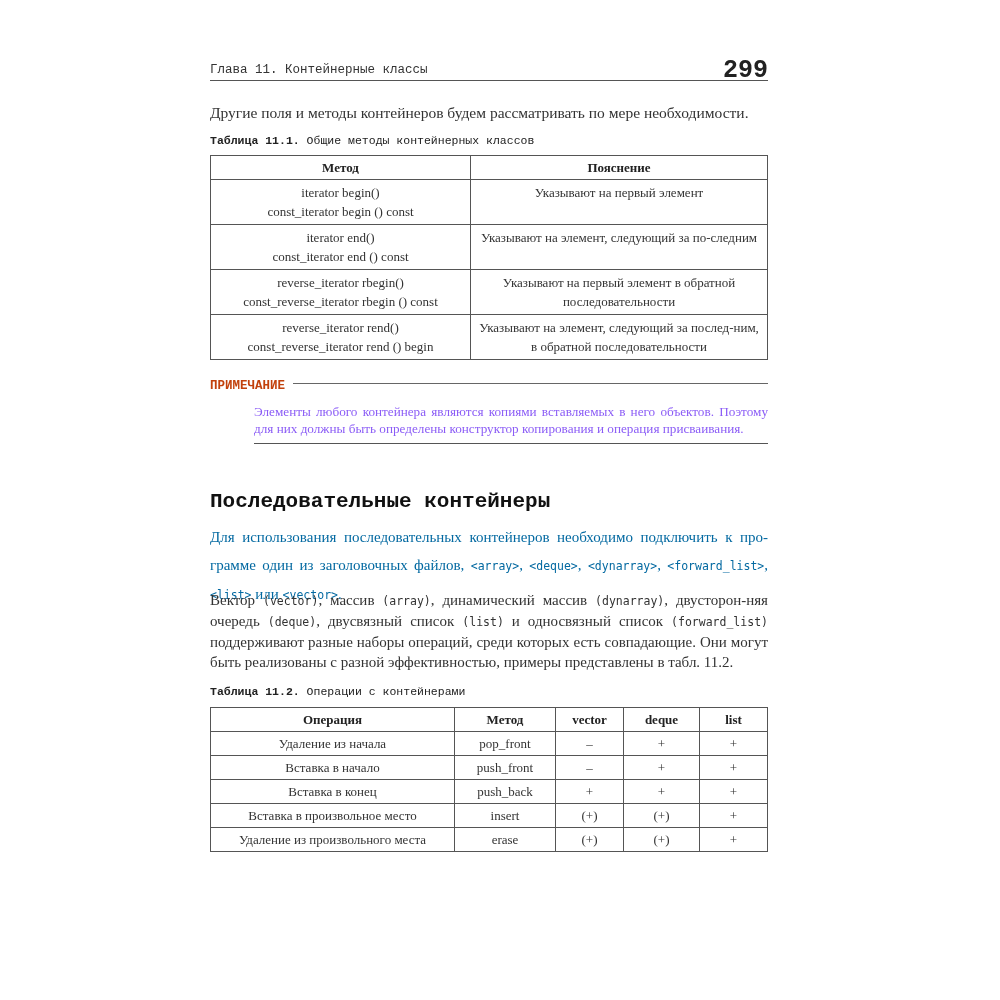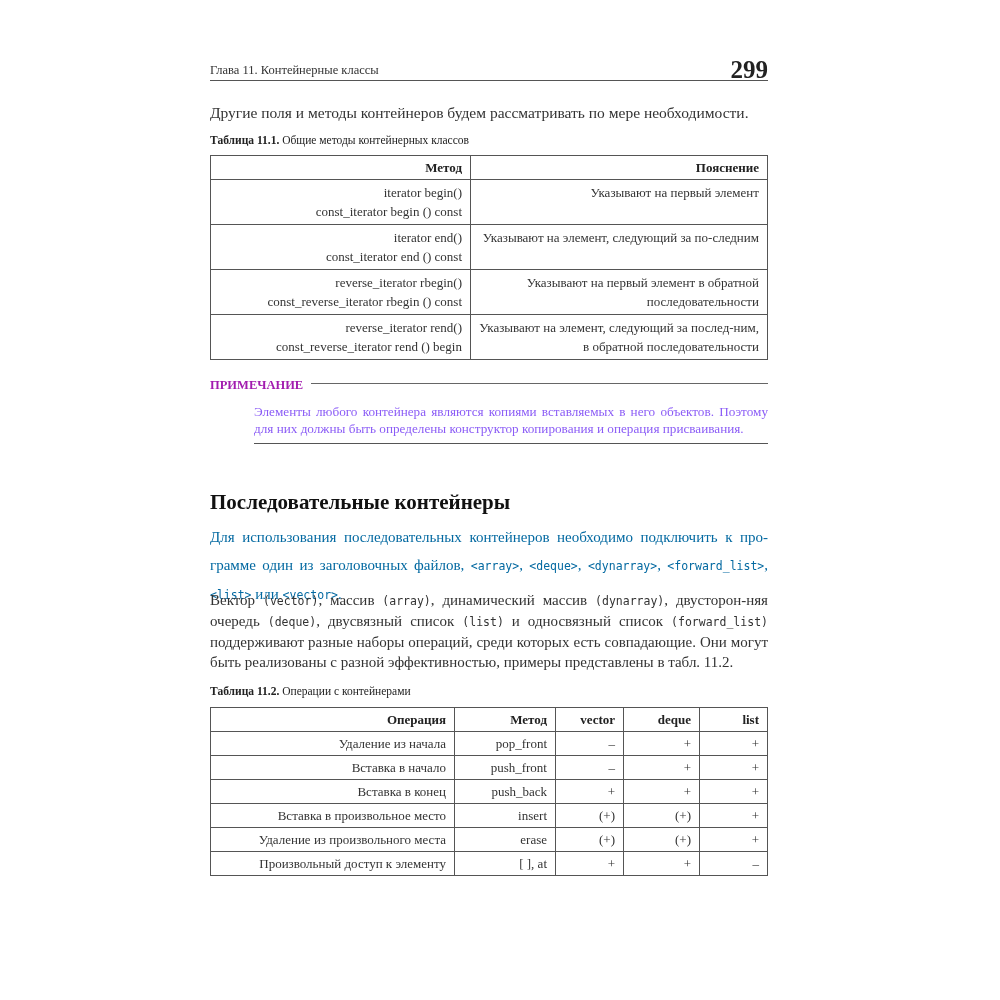--- a/index.html
+++ b/index.html
@@ -1,41 +1,41 @@
 <!DOCTYPE html>
 <html><head>
 <meta charset="utf-8">
 <style>
   html, body { margin:0; padding:0; background:#ffffff; }
   body { width:1000px; height:1000px; position:relative; overflow:hidden; color:#2a2a2a; }
   .page { position:absolute; left:210px; top:0; width:558px; }
-  .sans { font-family:Liberation Serif, serif; }
+  .sans { font-family:Liberation Mono, monospace; }
   .serif { font-family:"Liberation Serif", serif; }
   .mono { font-family:"DejaVu Sans Mono", monospace; font-size:11.5px; }
 
   .header { position:absolute; top:58px; left:0; width:558px; height:22px; border-bottom:1.5px solid #555; }
   .header .chapter { position:absolute; left:0; top:5px; font-size:12.5px; color:#333; }
   .header .pnum { position:absolute; right:0; top:-2px; font-size:25px; font-weight:bold; color:#222;text-align:right; }
 
   .p1 { position:absolute; top:104px; left:0; width:558px; font-size:15.5px; color:#333; }
   .caption { font-size:11.5px; color:#222; }
   .caption b { font-weight:bold; }
   .cap1 { position:absolute; top:134px; left:0; }
 
   table { border-collapse:collapse; width:558px; }
-  td, th { border:1px solid #555; text-align:right; vertical-align:top; padding:3px 8px 3px 8px; font-weight:normal; }
+  td, th { border:1px solid #555; text-align:center; vertical-align:top; padding:3px 8px 3px 8px; font-weight:normal; }
   th { font-weight:bold; color:#222; }
 
   .t1 { position:absolute; top:155px; left:0; font-size:13px; color:#333; }
   .t1 td, .t1 th { line-height:19px; }
   .t1 td.m { width:243px; }
   .t1 th { padding:2px 8px; }
 
   .note { position:absolute; top:375px; left:0; width:558px; }
-  .note-title { font-size:12.5px; font-weight:bold; color:#a21caf; background:#fff; padding-right:8px; position:relative; z-index:1; }
+  .note-title { font-size:12.5px; font-weight:bold; color:#c2410c; background:#fff; padding-right:8px; position:relative; z-index:1; }
   .note-line { position:absolute; left:0; right:0; top:8px; border-top:1px solid #666; }
   .note-body { margin-left:44px; margin-top:10px; font-size:13.2px; line-height:17px; text-align:justify; color:#8b5cf6; padding-bottom:6px; border-bottom:1.5px solid #555; }
 
   .h2 { position:absolute; top:490px; left:0; font-size:21px; font-weight:bold; color:#111; }
   .p2 { position:absolute; top:523px; left:0; width:558px; font-size:15px; line-height:28px; color:#0369a1; text-align:justify; }
   .p3 { position:absolute; top:590px; left:0; width:558px; font-size:15px; line-height:20px; color:#333; text-align:justify; }
   .cap2 { position:absolute; top:685px; left:0; }
 
   .t2 { position:absolute; top:707px; left:0; font-size:13px; color:#333; }
   .t2 td, .t2 th { height:19px; padding:2px 8px; line-height:19px; }
@@ -152,23 +152,16 @@
           <td>(+)</td>
           <td>+</td>
         </tr>
         <tr>
           <td>Удаление из произвольного места</td>
           <td>erase</td>
           <td>(+)</td>
           <td>(+)</td>
           <td>+</td>
         </tr>
-        <tr>
-          <td>Произвольный доступ к элементу</td>
-          <td>[ ], at</td>
-          <td>+</td>
-          <td>+</td>
-          <td>–</td>
-        </tr>
       </tbody>
   </table>
 
 </div>
 
 </body></html>

